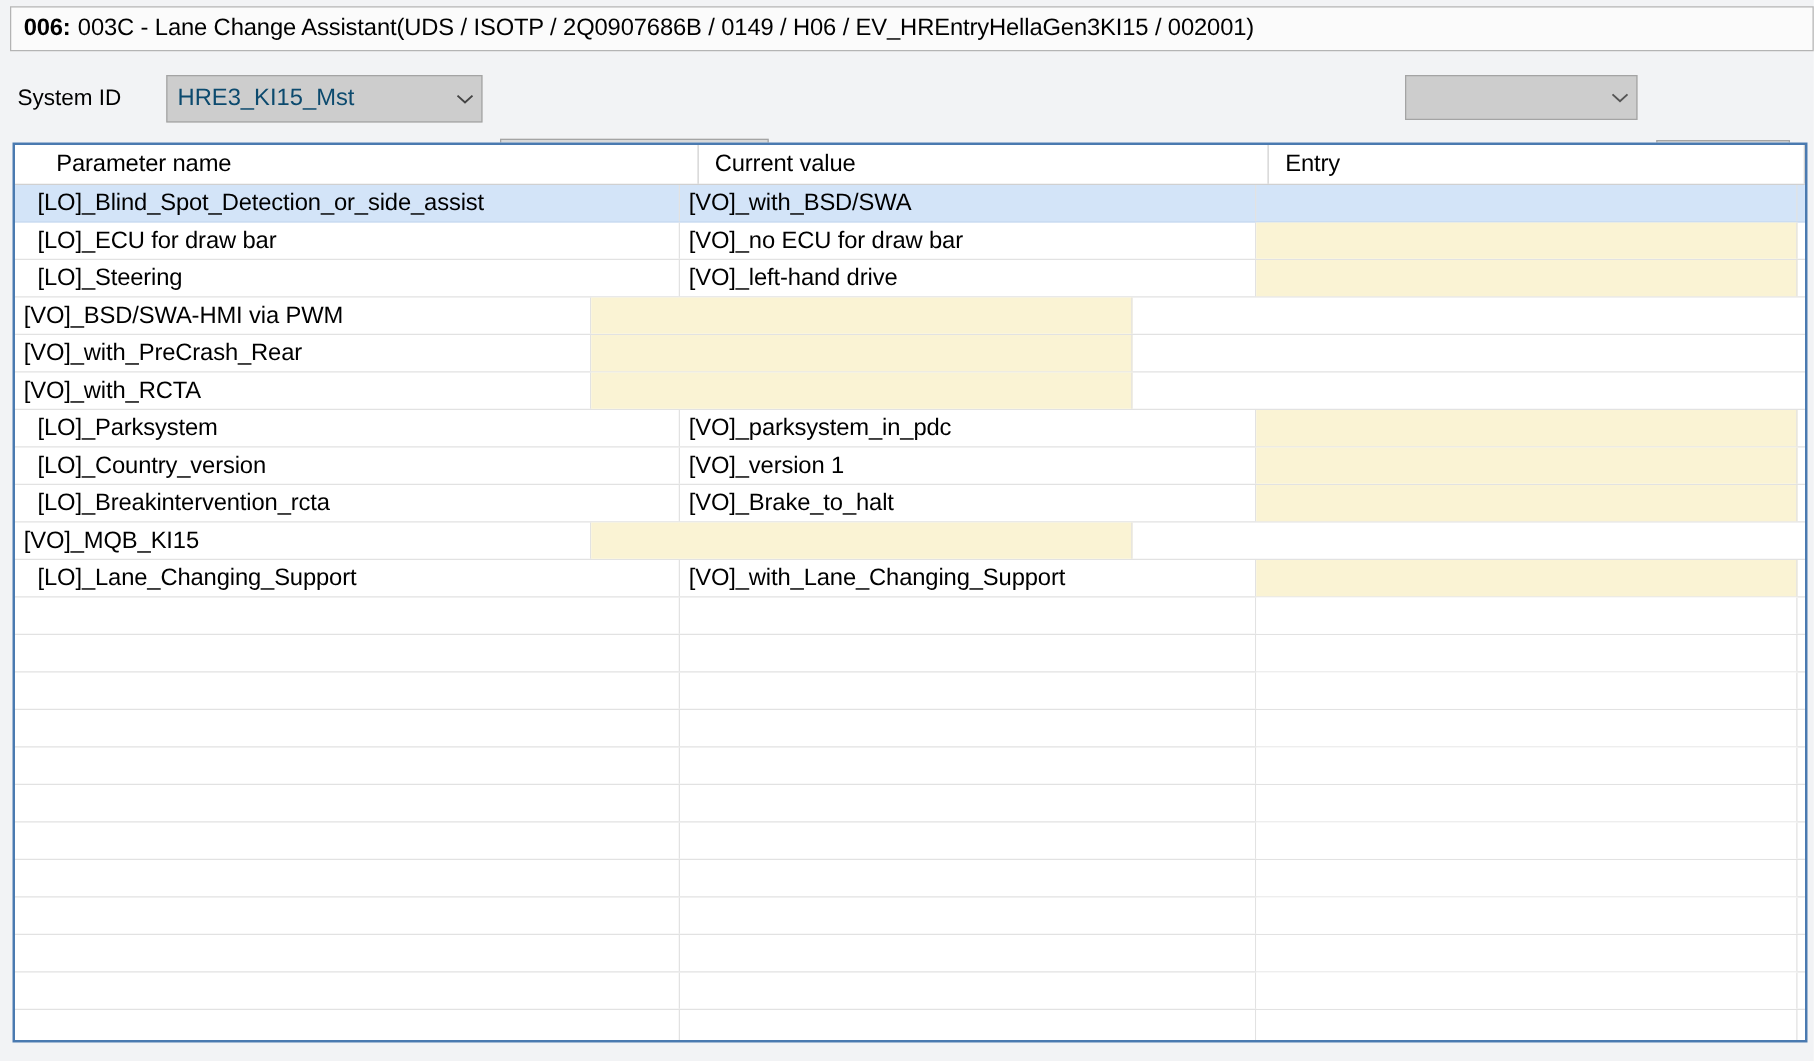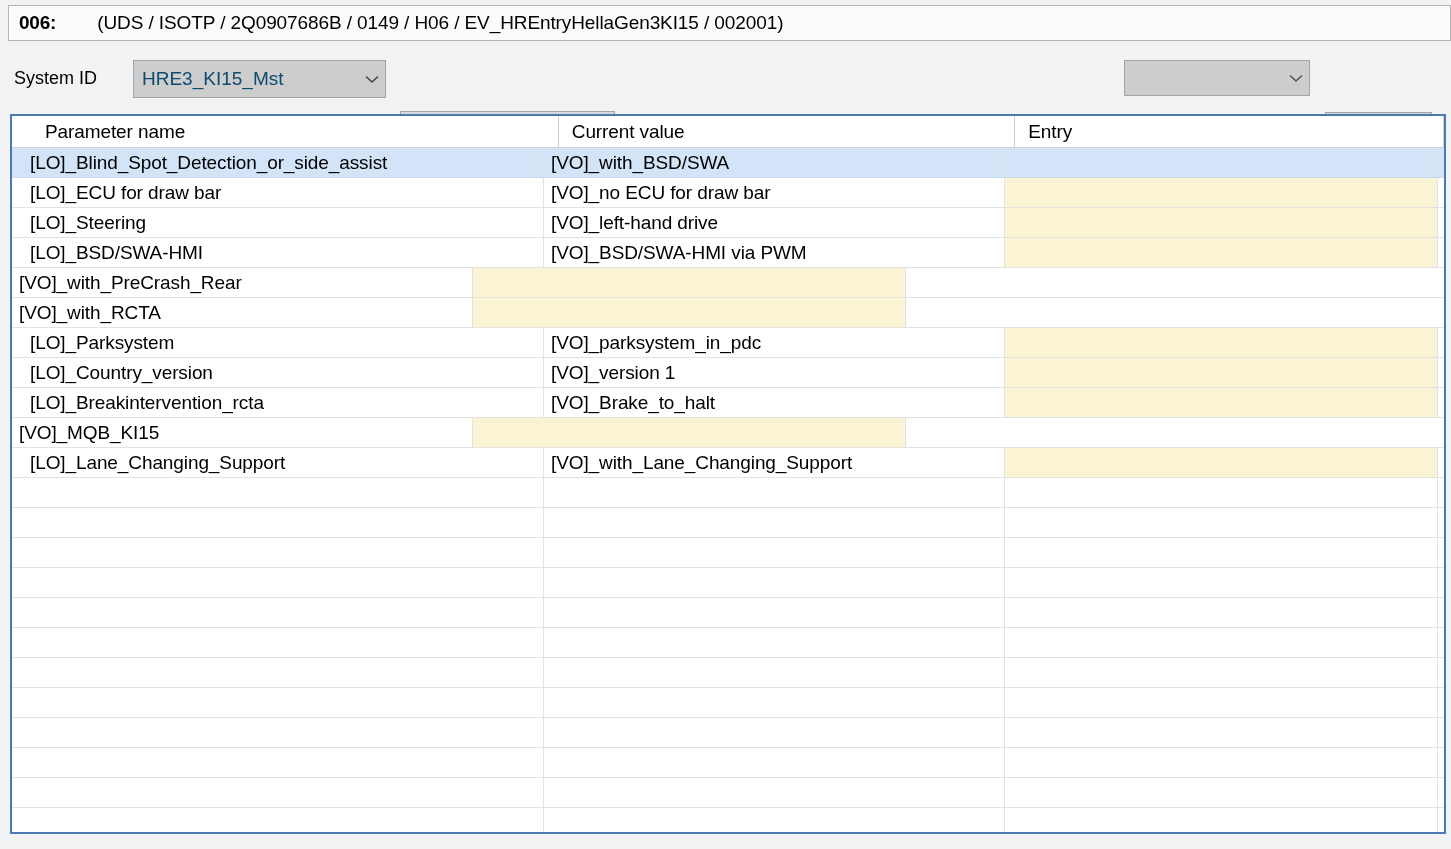--- a/index.html
+++ b/index.html
@@ -29,35 +29,33 @@
     width: 1443px;
     height: 36px;
     background: #fbfbfb;
     border: 1px solid #b4b4b4;
     box-sizing: border-box;
     display: flex;
     align-items: center;
     padding-left: 10px;
     white-space: nowrap;
     overflow: hidden;
-    gap: 28px;
   }
   .titlebar .tnum {
     font-size: 19px;
     font-weight: bold;
     letter-spacing: -0.2px;
   }
   .titlebar .tmain {
     font-size: 19px;
     margin-left: 6px;
     letter-spacing: -0.1px;
   }
   .titlebar .tmeta {
     font-size: 19px;
-    margin-left: 13px;
     letter-spacing: -0.1px;
   }
 
   
   .toolbar {
     position: absolute;
     left: 0;
     top: 53px;
     width: 1451px;
     height: 53px;
@@ -209,20 +207,21 @@
   .row.empty .c-entry { background: #ffffff; }
   .row.empty .cell { color: transparent; }
 </style>
 </head>
 <body>
 
 <div class="app">
 
   <div class="titlebar">
     <span class="tnum">006:</span>
+    <span class="tmain">003C - Lane Change Assistant</span>
     <span class="tmeta">(UDS / ISOTP / 2Q0907686B / 0149 / H06 / EV_HREntryHellaGen3KI15 / 002001)</span>
   </div>
 
   <div class="toolbar">
     <span class="tb-label">System ID</span>
 
     <div class="combo" id="system-id-combo">
       <span class="cb-text">HRE3_KI15_Mst</span>
       <span class="cb-arrow">
         <svg width="14" height="9" viewBox="0 0 14 9">
@@ -265,21 +264,20 @@
           <div class="cell c-name">[LO]_ECU for draw bar</div>
           <div class="cell c-value">[VO]_no ECU for draw bar</div>
           <div class="cell c-entry"></div>
         </div>
         <div class="row data">
           <div class="cell c-name">[LO]_Steering</div>
           <div class="cell c-value">[VO]_left-hand drive</div>
           <div class="cell c-entry"></div>
         </div>
         <div class="row data">
-          <div class="cell c-name">[LO]_BSD/SWA-HMI</div>
           <div class="cell c-value">[VO]_BSD/SWA-HMI via PWM</div>
           <div class="cell c-entry"></div>
         </div>
         <div class="row data">
           <div class="cell c-value">[VO]_with_PreCrash_Rear</div>
           <div class="cell c-entry"></div>
         </div>
         <div class="row data">
           <div class="cell c-value">[VO]_with_RCTA</div>
           <div class="cell c-entry"></div>

